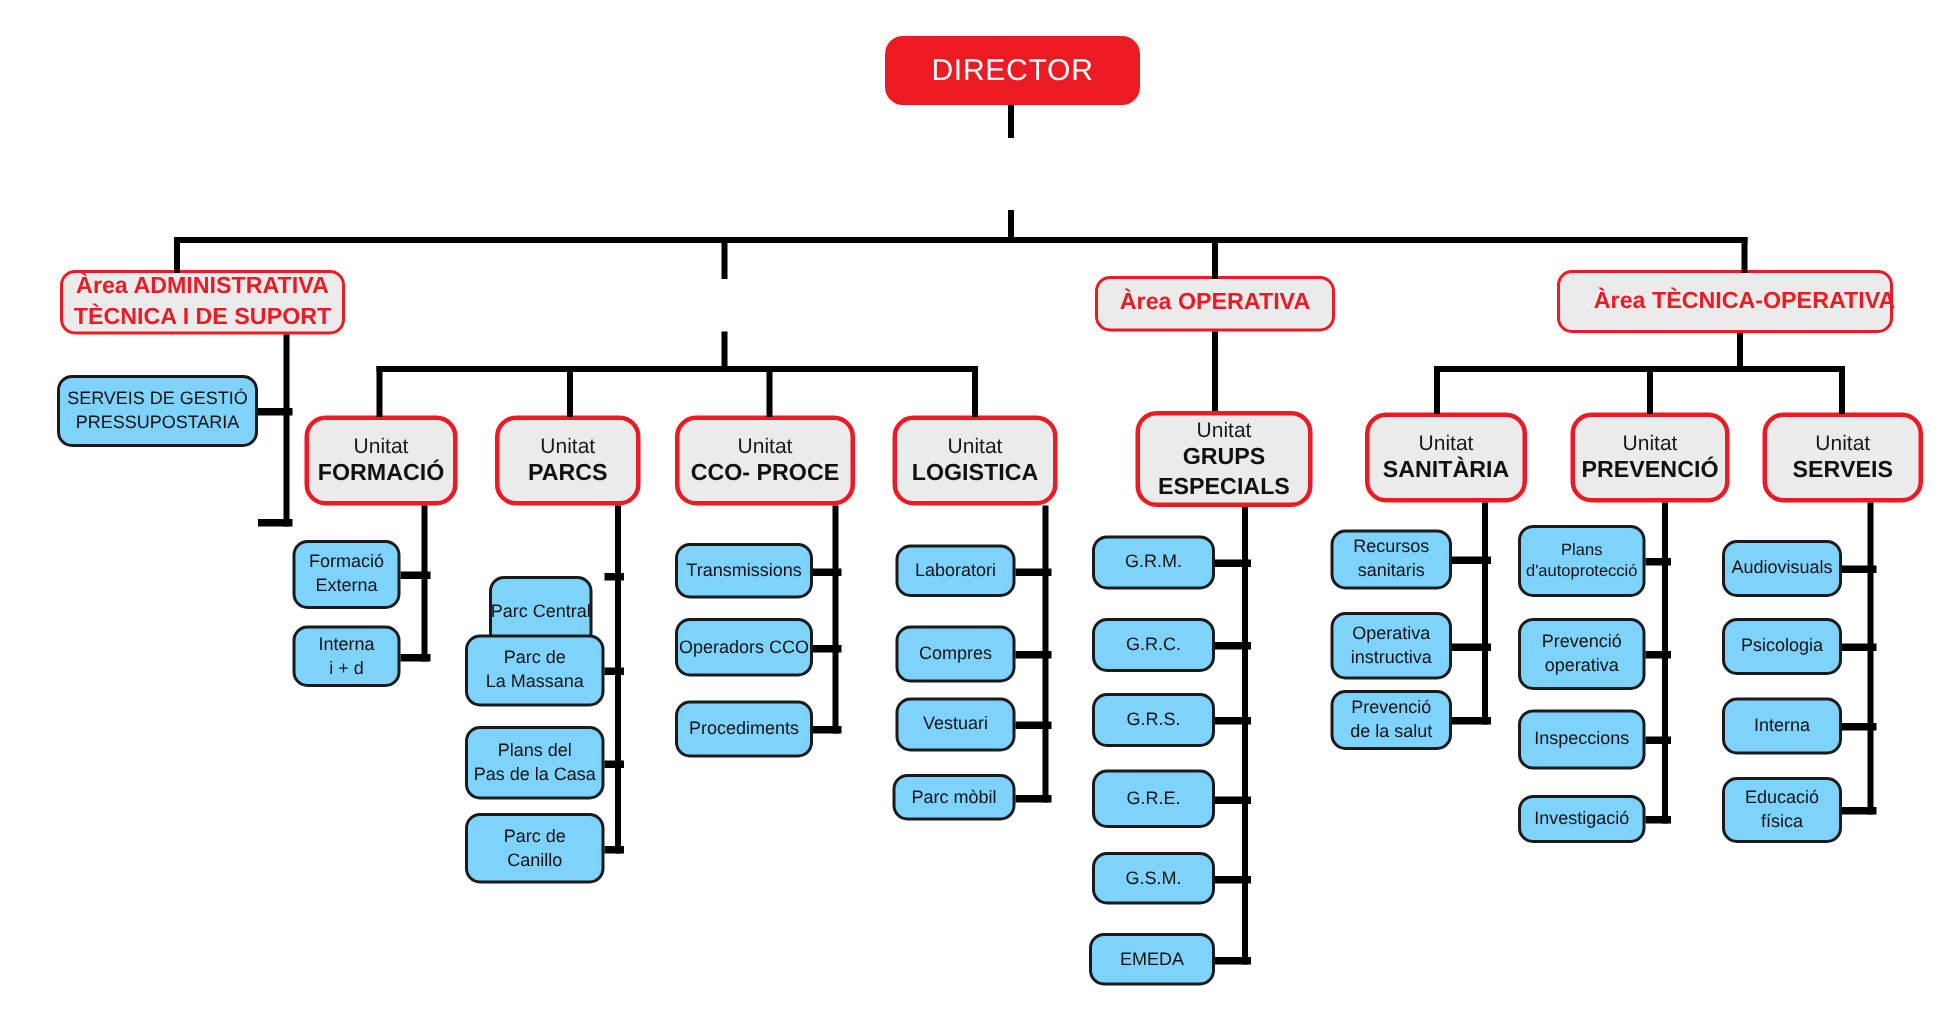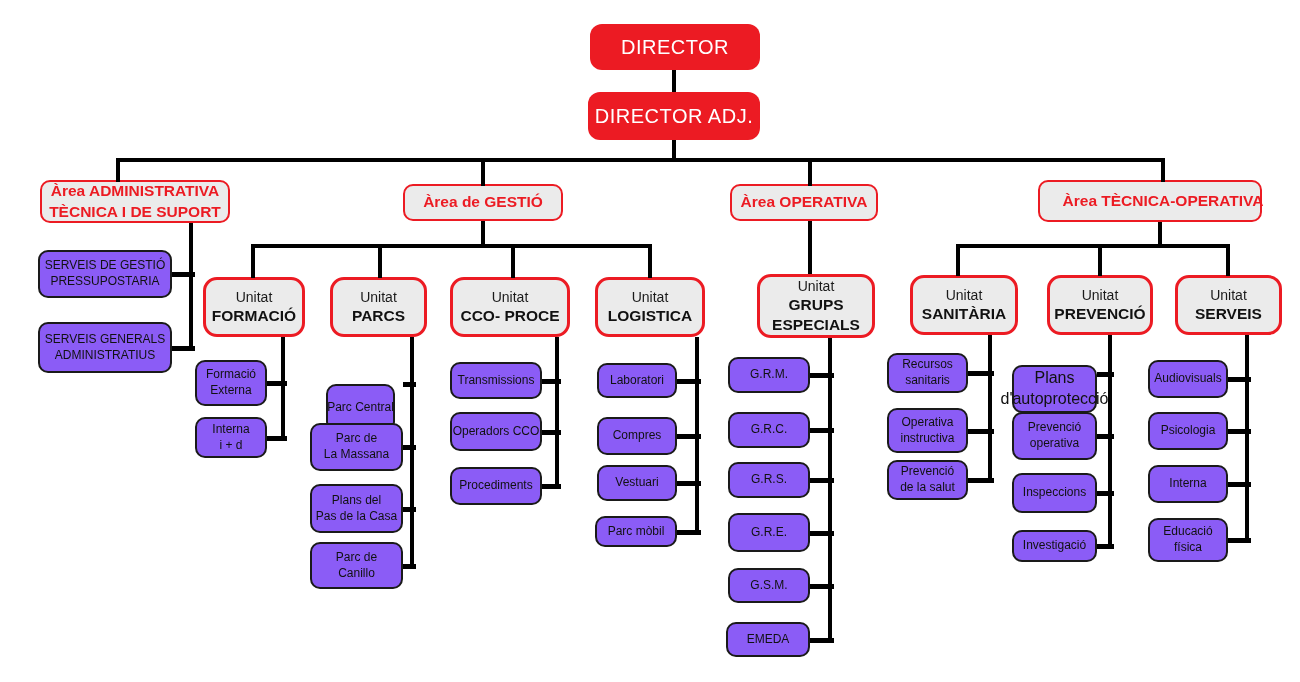--- a/index.html
+++ b/index.html
@@ -20,56 +20,46 @@
     background:var(--gray);border:2.5px solid var(--red);border-radius:10px;
     color:var(--red);font-weight:bold;font-size:15.5px;line-height:1.3;
   }
   .node.unit{
     background:var(--gray);border:3px solid var(--red);border-radius:14px;
     color:#111111;font-size:15.5px;line-height:1.3;
   }
   .node.unit .u-pre{font-weight:400;font-size:14px;color:#1a1a1a;}
   .node.unit .u-name{font-weight:bold;}
   .node.leaf{
-    background:#8b5cf6;border:2px solid #1a1a1a;border-radius:10px;
+    background:#7dd3fc;border:2px solid #1a1a1a;border-radius:10px;
     color:#111111;font-size:12px;line-height:1.3;
   }
-  .node.leaf.small{font-size:16px;margin-top:15px;}
+  .node.leaf.small{font-size:11px;}
   .seg{position:absolute;background:#000000;}
 </style>
 </head>
 <body>
 
 <div id="canvas" style="--red: #EC1B23; --gray: #EBEBEB;">
     <div class="node exec" style="left: 590px; top: 24px; width: 170px; height: 46px;">
       <span>DIRECTOR</span>
     </div>
-    <div class="node exec" style="left: 588px; top: 92px; width: 172px; height: 48px;">
-      <span>DIRECTOR ADJ.</span>
-    </div>
     <div class="node area" style="left: 25px; top: 180px; width: 190px; height: 43px; margin-left: 15px;">
       <span>Àrea ADMINISTRATIVA</span>
       <span>TÈCNICA I DE SUPORT</span>
     </div>
-    <div class="node area" style="left: 403px; top: 184px; width: 160px; height: 37px;">
-      <span>Àrea de GESTIÓ</span>
-    </div>
-    <div class="node area" style="left: 730px; top: 184px; width: 148px; height: 37px;">
+    <div class="node area" style="left: 730px; top: 184px; width: 160px; height: 37px;">
       <span>Àrea OPERATIVA</span>
     </div>
     <div class="node area" style="left: 1038px; top: 180px; width: 224px; height: 42px; padding-left: 26px;">
       <span>Àrea TÈCNICA-OPERATIVA</span>
     </div>
     <div class="node leaf" style="left: 38px; top: 250px; width: 134px; height: 48px;">
       <span>SERVEIS DE GESTIÓ</span>
       <span>PRESSUPOSTARIA</span>
-    </div>
-    <div class="node leaf" style="left: 38px; top: 322px; width: 134px; height: 51px;">
-      <span>SERVEIS GENERALS</span>
-      <span>ADMINISTRATIUS</span>
     </div>
     <div class="node unit" style="left: 203px; top: 277px; width: 102px; height: 60px;">
       <span class="u-pre">Unitat</span>
       <span class="u-name">FORMACIÓ</span>
     </div>
     <div class="node unit" style="left: 330px; top: 277px; width: 97px; height: 60px;">
       <span class="u-pre">Unitat</span>
       <span class="u-name">PARCS</span>
     </div>
     <div class="node unit" style="left: 450px; top: 277px; width: 120px; height: 60px;">

